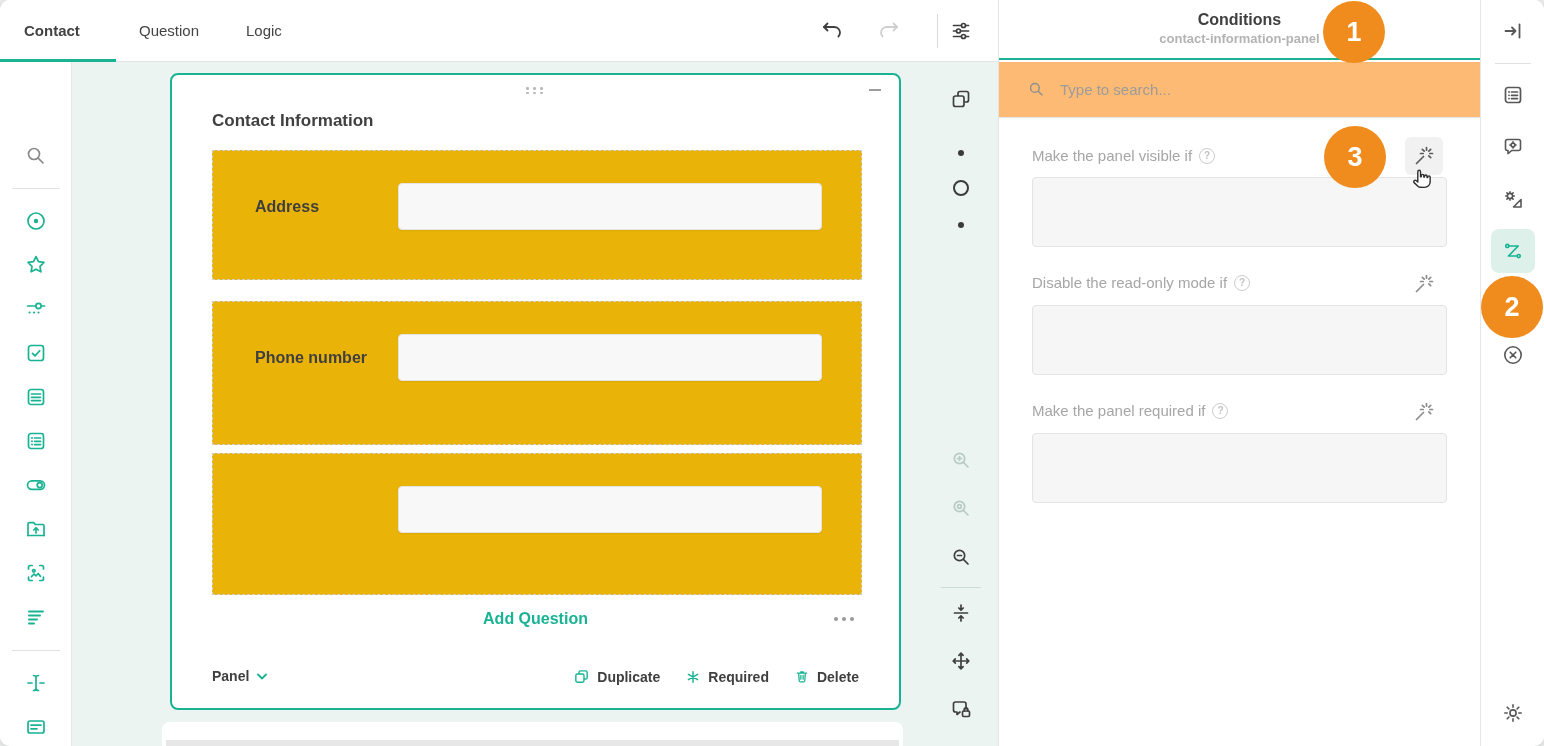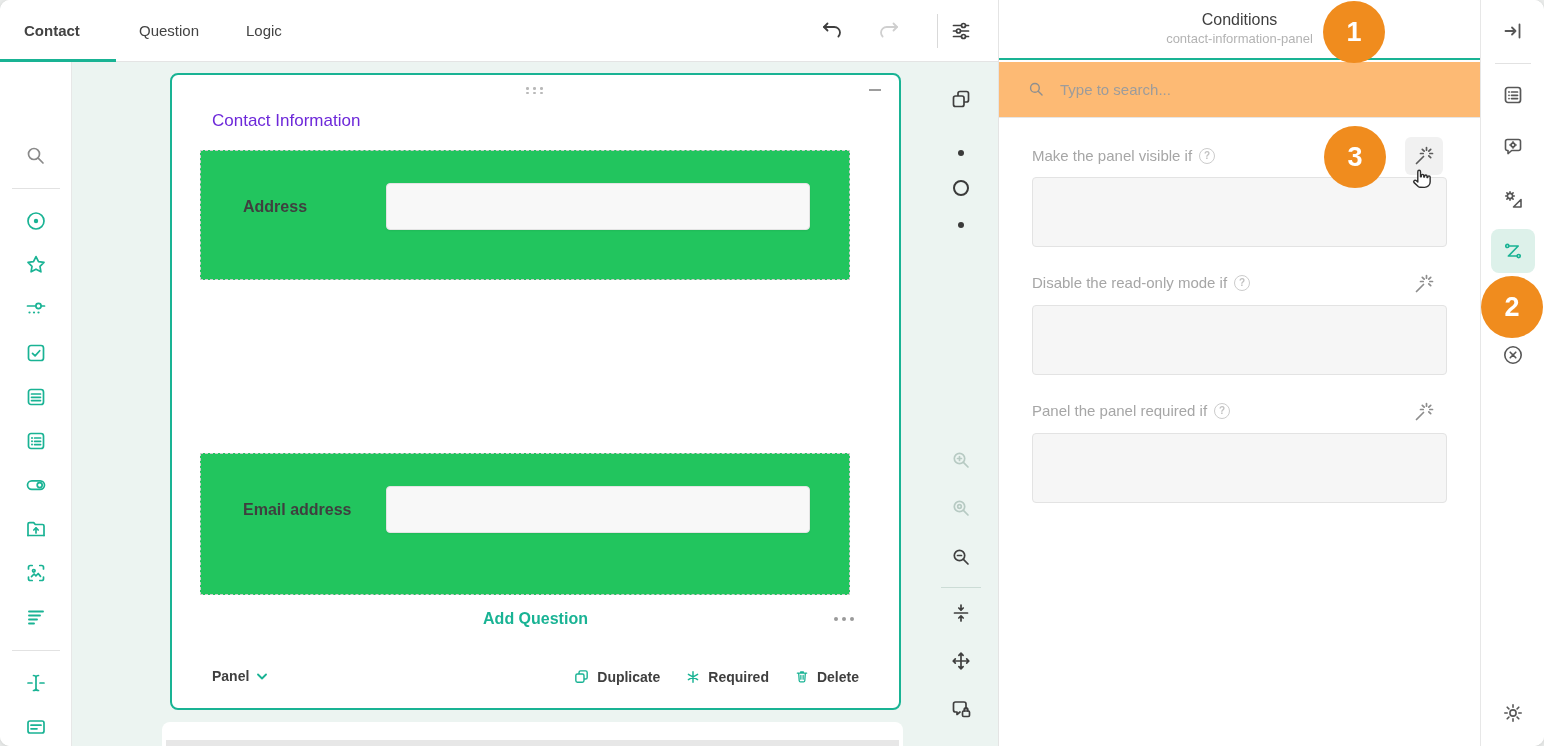--- a/index.html
+++ b/index.html
@@ -25,23 +25,23 @@
 
   
   .canvas { position:absolute; left:72px; top:62px; width:926px; height:684px; background:#ecf4f1; }
 
   .panel-card { position:absolute; left:170px; top:73px; width:731px; height:637px;
                 background:#fff; border:2px solid #19b394; border-radius:8px; z-index:2; }
   .drag-dots { position:absolute; left:354px; top:12px; display:grid;
                grid-template-columns:repeat(3,4px); grid-gap:2px 3px; cursor:grab; }
   .drag-dots i { width:2.5px; height:2.5px; border-radius:50%; background:#b9b9b9; }
   .collapse-minus { position:absolute; right:18px; top:14px; width:12px; height:2px; background:#9d9d9d; cursor:pointer; }
-  .panel-title { position:absolute; left:40px; top:36px; font-size:17px; font-weight:400; color:#6d28d9; }
-
-  .q-row { position:absolute; left:28px; width:650px; border:1px dashed #cfcfcf; background:#22c55e; cursor:pointer; }
+  .panel-title { position:absolute; left:40px; top:36px; font-size:17px; font-weight:700; color:#404040; }
+
+  .q-row { position:absolute; left:40px; width:650px; border:1px dashed #cfcfcf; background:#eab308; cursor:pointer; }
   .q-label { position:absolute; left:42px; top:32px; height:47px; line-height:47px;
              font-size:16px; font-weight:700; color:#3f3f3f; }
   .q-input { position:absolute; left:185px; top:32px; width:424px; height:47px; background:#f8f8f8;
              border:1px solid #e4e4e4; border-radius:4px; box-shadow:0 1px 2px rgba(0,0,0,.06); }
 
   .add-question { position:absolute; left:0; top:535px; width:100%; text-align:center;
                   font-size:16px; font-weight:700; color:#19b394; cursor:pointer; }
   .dots-btn { position:absolute; left:662px; top:542px; width:26px; height:12px; display:flex; gap:4px; cursor:pointer; }
   .dots-btn i { width:4px; height:4px; border-radius:50%; background:#9a9a9a; }
 
@@ -61,22 +61,22 @@
   .pn-dot { position:absolute; left:958px; width:6px; height:6px; border-radius:50%; background:#3a3a3a; cursor:pointer; }
   .pn-ring { position:absolute; left:953px; width:16px; height:16px; border-radius:50%;
              border:2px solid #3a3a3a; background:transparent; cursor:pointer; }
   .pn-div { position:absolute; left:941px; top:587px; width:40px; height:1px; background:#ccdcd6; }
 
   
   .propgrid { position:absolute; left:998px; top:0; width:482px; height:746px; background:#fff;
               border-left:1px solid #e4e4e4; }
   .pg-header { position:absolute; left:0; top:0; width:100%; height:60px; background:#fff;
                border-bottom:2px solid #19b394; text-align:center; }
-  .pg-title { margin-top:11px; font-size:16px; font-weight:400; color:#3f3f3f; }
-  .pg-subtitle { margin-top:2px; font-size:13px; color:#b3b3b3; }
+  .pg-title { margin-top:11px; font-size:16px; font-weight:700; color:#3f3f3f; }
+  .pg-subtitle { margin-top:2px; font-size:13px; color:#b3b3b3;font-weight:bold; }
   .pg-search { position:absolute; left:0; top:62px; width:100%; height:56px; background:#fdba74;
                border-bottom:1px solid #e6e6e6; display:flex; align-items:center; padding-left:28px; gap:14px; }
   .pg-search input { border:none; outline:none; background:transparent; font-size:15px; color:#555;
                      font-family:"Liberation Sans", sans-serif; width:330px; }
   .pg-search input::placeholder { color:#9c9c9c; }
   .sec-label { position:absolute; left:33px; display:flex; align-items:center; gap:7px;
                font-size:15px; color:#a6a6a6; }
   .help { width:16px; height:16px; border:1px solid #cccccc; border-radius:50%; color:#c2c2c2;
           font-size:10px; line-height:14px; text-align:center; font-weight:700; }
   .wand { position:absolute; color:#8d8d8d; cursor:pointer; }
@@ -240,22 +240,25 @@
         <i></i>
         <i></i>
       </div>
     <div class="collapse-minus"></div>
     <div class="panel-title">Contact Information</div>
 
     <div class="q-row" style="top:75px;height:130px">
       <span class="q-label">Address</span>
       <div class="q-input"></div>
     </div>
+    <div class="q-row" style="top:226px;height:144px">
+      <span class="q-label">Phone number</span>
+      <div class="q-input"></div>
+    </div>
     <div class="q-row" style="top:378px;height:142px">
-      <span class="q-label">Email address</span>
       <div class="q-input"></div>
     </div>
 
     <div class="add-question">Add Question</div>
     <div class="dots-btn">
         <i></i>
         <i></i>
         <i></i>
       </div>
 
@@ -366,21 +369,21 @@
       <span class="help">?</span>
     </div>
     <span class="wand" style="left:413px;top:272px">
       <svg width="24" height="24" viewBox="0 0 24 24" fill="none" stroke="currentColor" stroke-width="1.7" stroke-linecap="round">
         <path d="M11.5 12.5 4.5 19.5M14.5 3.5v2.7M20.5 9.5h-2.7M18.7 5.3l-1.9 1.9M18.7 13.7l-1.9-1.9M10.3 5.3l1.9 1.9M8.5 9.5h2.7"></path>
         </svg>
     </span>
     <textarea class="cond-box" style="top: 305px;"></textarea>
 
     <div class="sec-label" style="top:402px">
-      <span>Panel the panel required if</span>
+      <span>Make the panel required if</span>
       <span class="help">?</span>
     </div>
     <span class="wand" style="left:413px;top:400px">
       <svg width="24" height="24" viewBox="0 0 24 24" fill="none" stroke="currentColor" stroke-width="1.7" stroke-linecap="round">
         <path d="M11.5 12.5 4.5 19.5M14.5 3.5v2.7M20.5 9.5h-2.7M18.7 5.3l-1.9 1.9M18.7 13.7l-1.9-1.9M10.3 5.3l1.9 1.9M8.5 9.5h2.7"></path>
         </svg>
     </span>
     <textarea class="cond-box" style="top: 433px;"></textarea>
 
     <div class="wand-btn">

